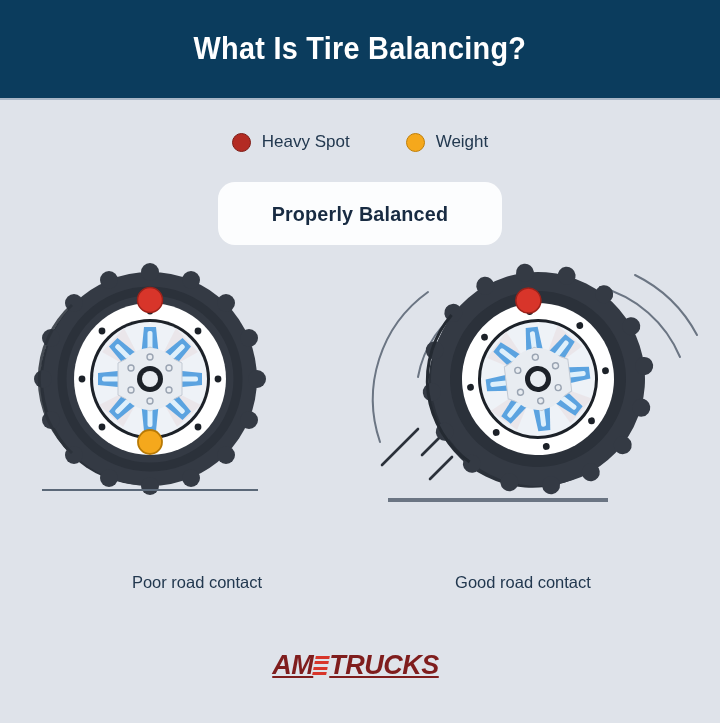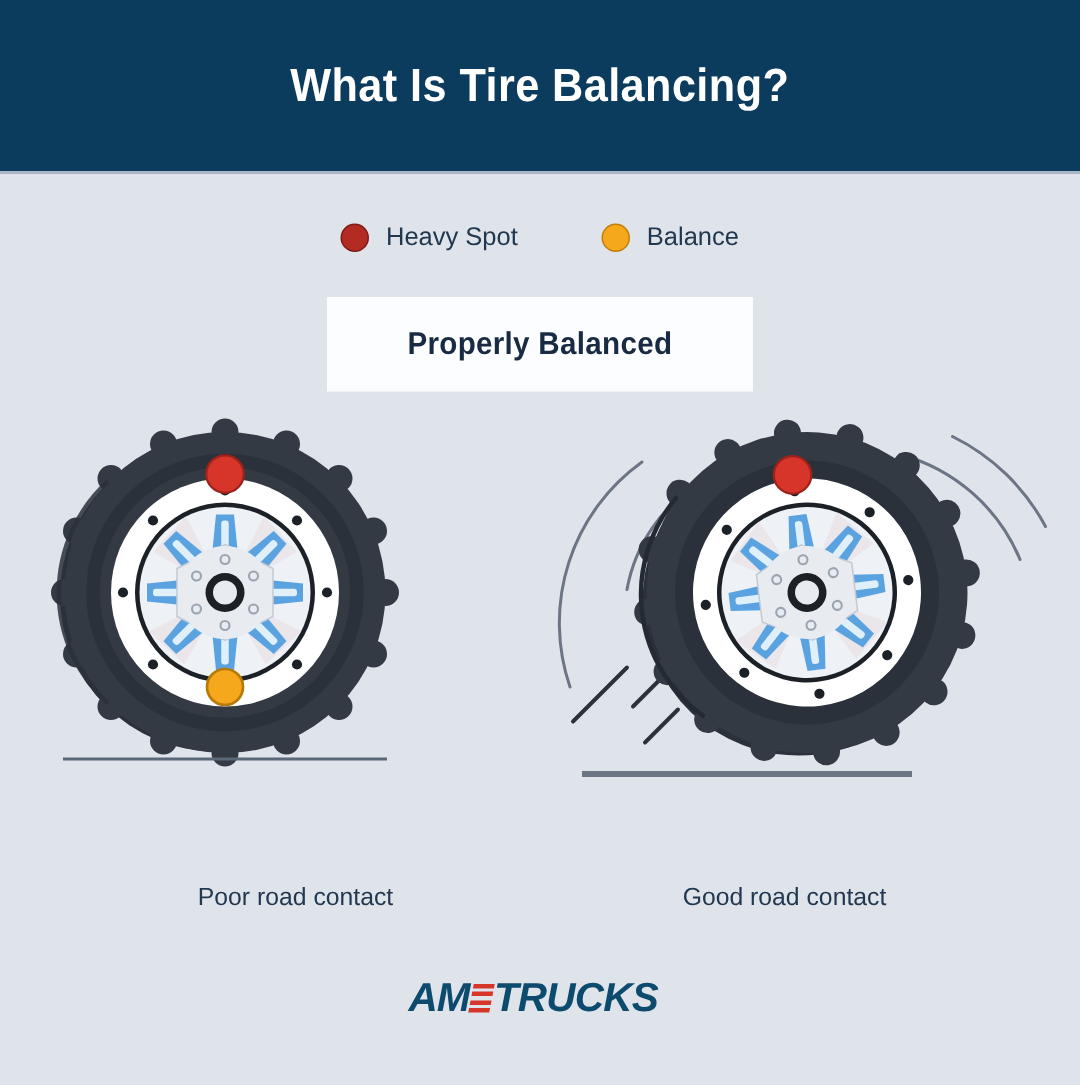--- a/index.html
+++ b/index.html
@@ -6,21 +6,21 @@
   body {
     width: 720px; height: 723px;
     background: #dfe3ea;
     font-family: "Liberation Sans", "DejaVu Sans", sans-serif;
     overflow: hidden;
     position: relative;
   }
 
   
   .header {
-    width: 720px; height: 116px;
+    width: 720px; height: 100px;
     background: #0b3c5d;
     display: flex; align-items: center; justify-content: center;
     border-bottom: 2px solid #a9b6c6;
   }
   .header-title {
     color: #ffffff;
     font-size: 31px;
     font-weight: bold;
     letter-spacing: 0.3px;
     transform: scaleX(0.93);
@@ -45,21 +45,21 @@
   }
 
   
   .cards {
     margin-top: 30px;
     display: flex; justify-content: center; gap: 18px;
   }
   .card {
     width: 284px; height: 63px;
     background: #fcfdfe;
-    display: flex; align-items: center; justify-content: center;
+    display: flex; align-items: center; justify-content: center; border-radius: 17px;
   }
   .card-title {
     color: #182b42; font-size: 21px; font-weight: bold;
     transform: scaleX(0.94);
     letter-spacing: 0.2px;
     font-family: "Liberation Sans Narrow", "Liberation Sans", sans-serif;
   }
 
   
   .diagram {
@@ -84,21 +84,21 @@
   
   .logo-wrap {
     position: absolute;
     left: 0; right: 0; bottom: 42px;
     display: flex; justify-content: center; align-items: center;
   }
   .logo {
     display: flex; align-items: center;
     font-family: "Liberation Sans Narrow", "Liberation Sans", sans-serif;
     font-size: 27px; font-weight: bold; font-style: italic;
-    color: #0c4a6e; letter-spacing: -0.5px;
+    color: #7f1d1d; letter-spacing: -0.5px; text-decoration: underline;
   }
   .logo .e-flag {
     display: inline-flex; flex-direction: column; justify-content: space-between;
     width: 14px; height: 19px; margin: 0 1px;
     transform: skewX(-11deg);
   }
   .logo .e-flag i { display: block; height: 3px; background: #d8352a; width: 100%; }
   .logo .gap { width: 9px; }
 </style>
 </head>
@@ -108,21 +108,21 @@
   <div class="header-title">What Is Tire Balancing?</div>
 </div>
 
 <div class="legend">
   <div class="legend-item">
     <span class="legend-dot heavy"></span>
     <span class="legend-label">Heavy Spot</span>
   </div>
   <div class="legend-item">
     <span class="legend-dot weight"></span>
-    <span class="legend-label">Balance</span>
+    <span class="legend-label">Weight</span>
   </div>
 </div>
 
 <div class="cards">
   <div class="card">
     <div class="card-title">Properly Balanced</div>
   </div>
 </div>
 
 <div class="diagram">

